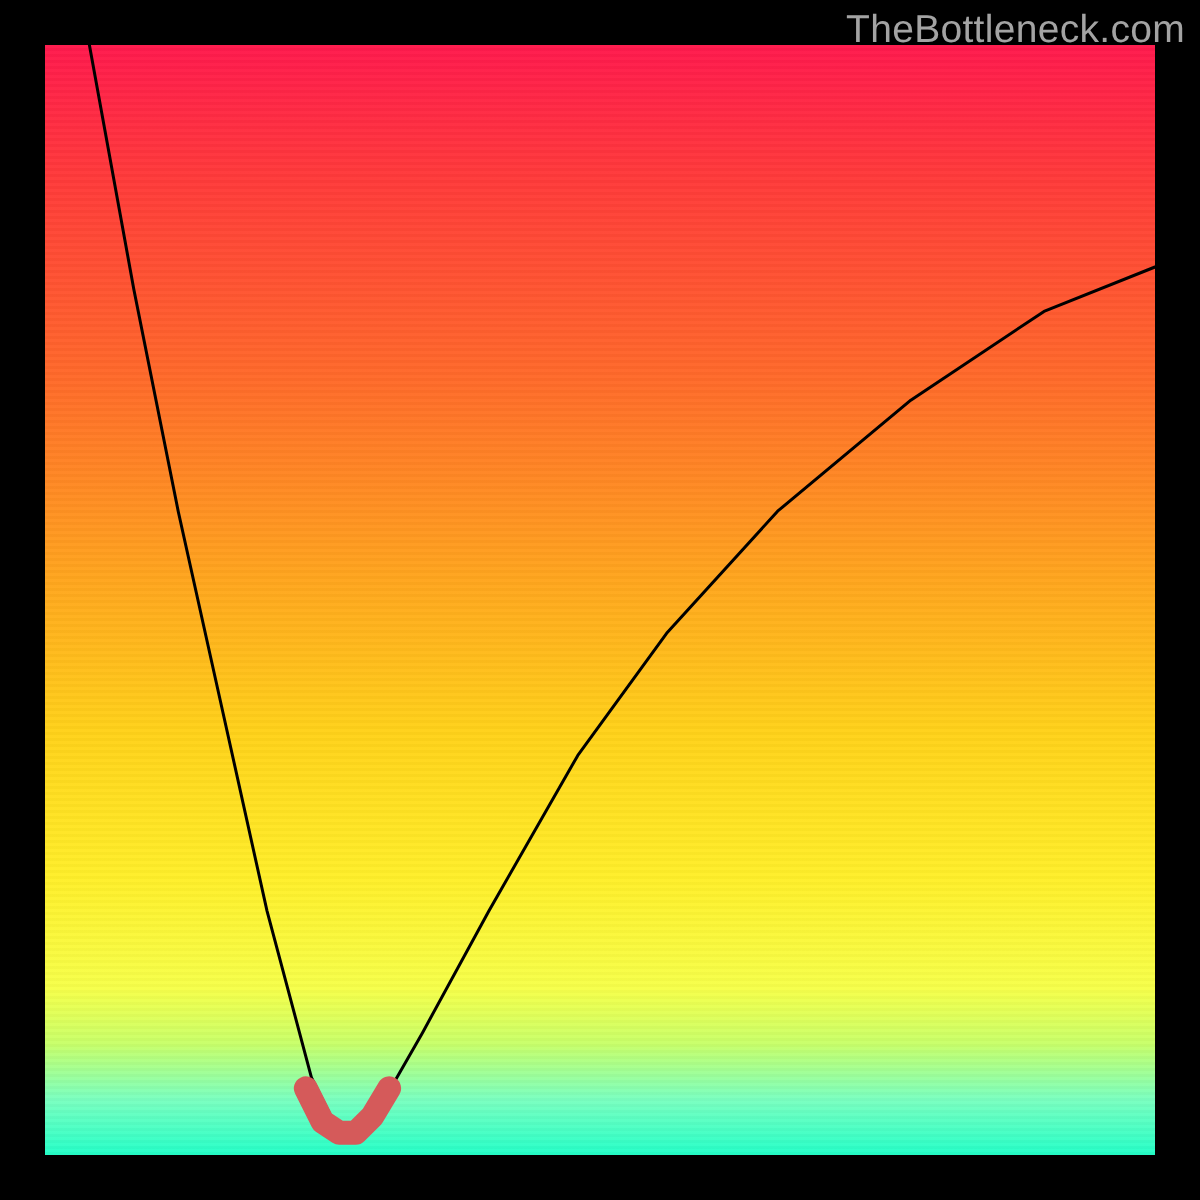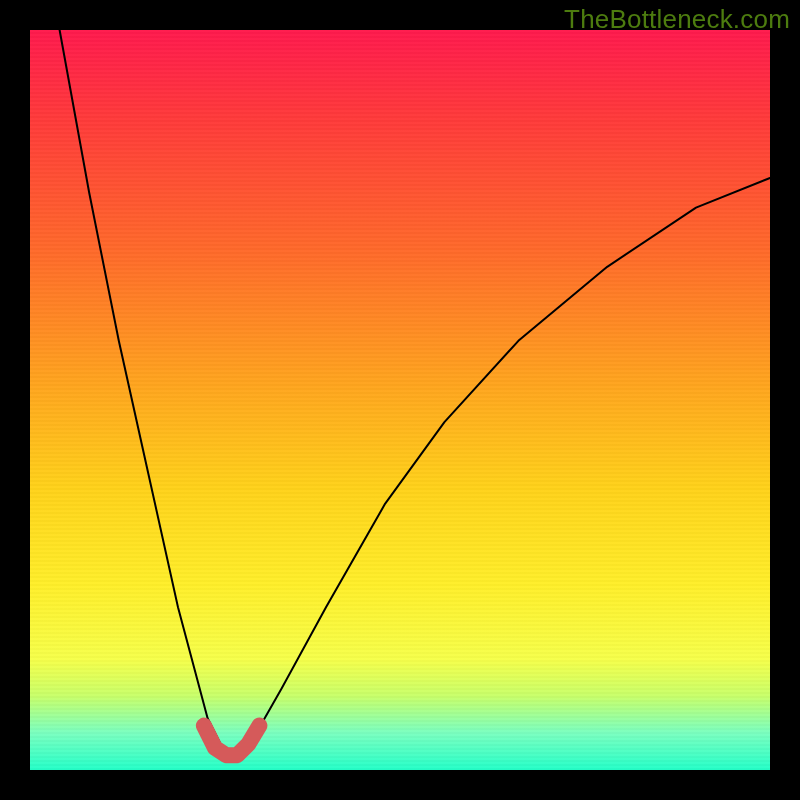--- a/index.html
+++ b/index.html
@@ -48,21 +48,21 @@
       to bottom,
       rgba(255,255,255,0.02) 0 2px,
       rgba(0,0,0,0.02) 2px 4px
     );
     pointer-events: none;
   }
   .watermark {
     position: absolute;
     top: 4px;
     right: 10px;
-    color: #4d7c0f;
+    color: #a3a3a3;
     font-size: 26px;
     font-weight: 500;
     letter-spacing: 0.2px;
   }
   svg.curve {
     position: absolute;
     left: 30px;
     top: 30px;
     width: 740px;
     height: 740px;

